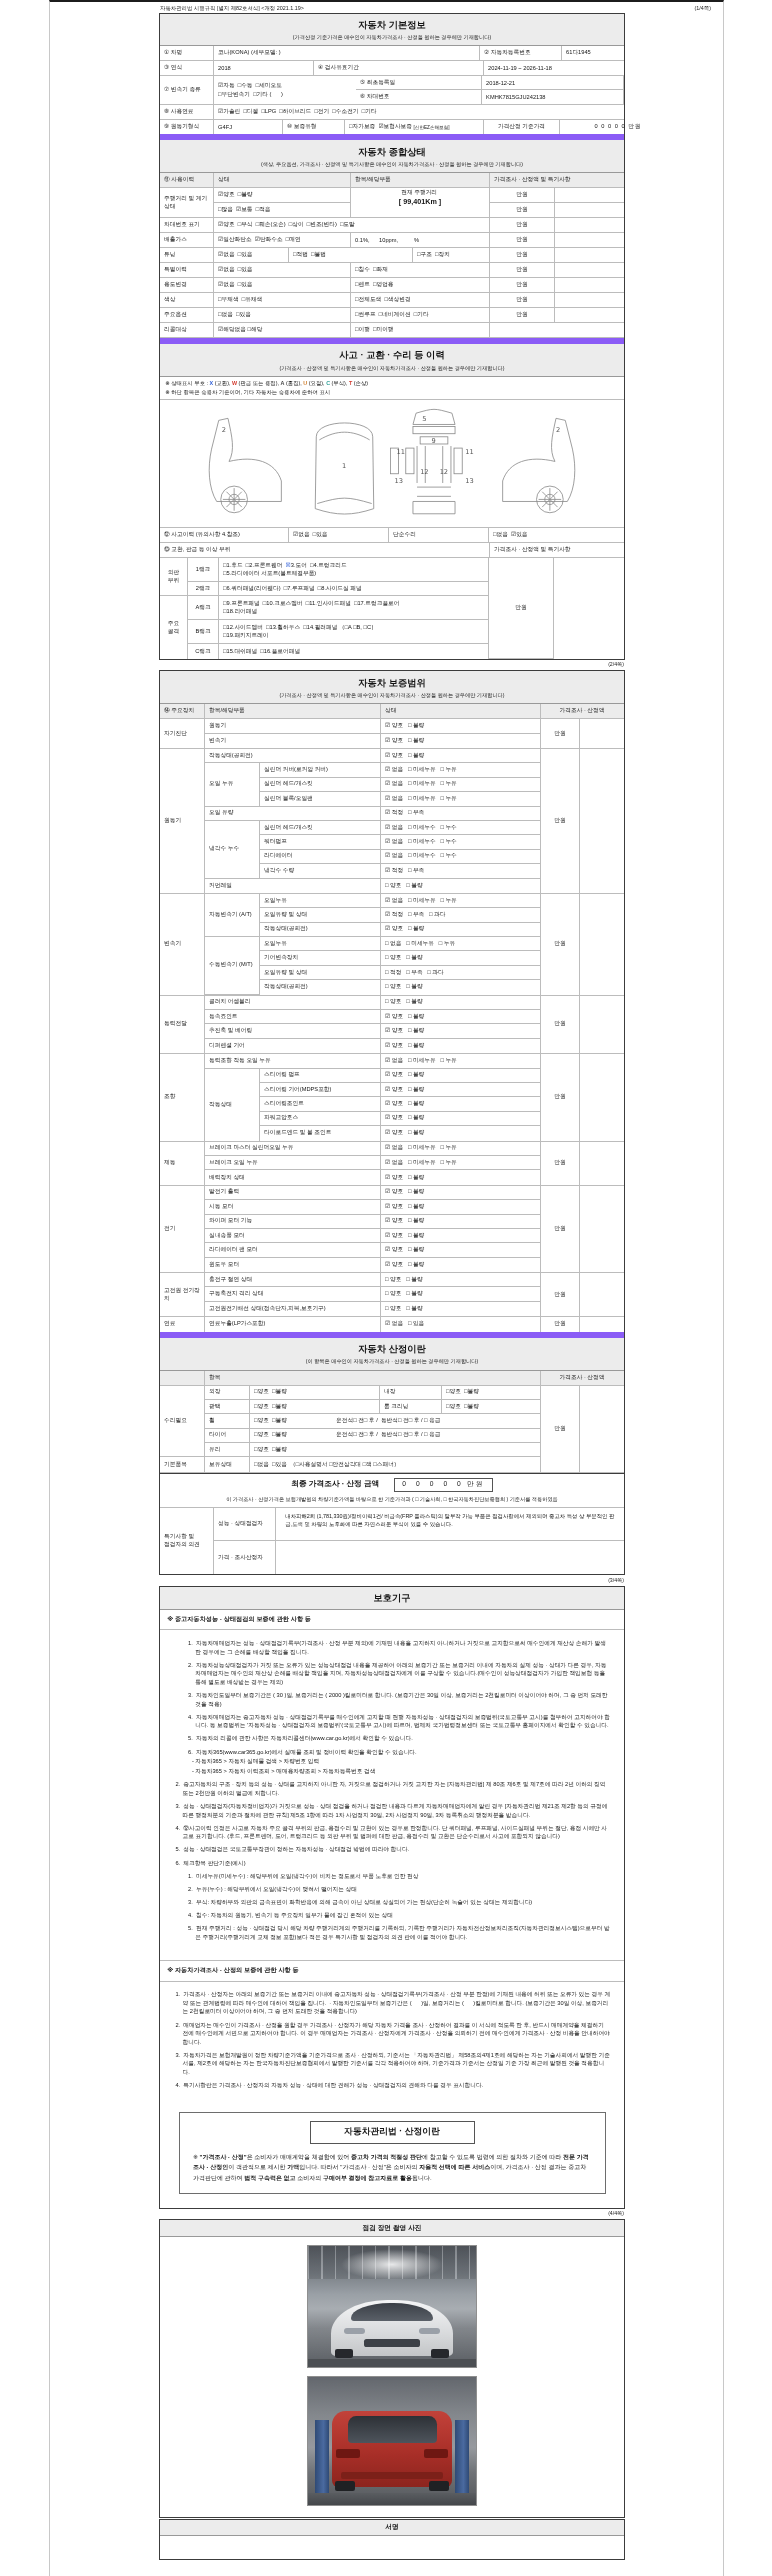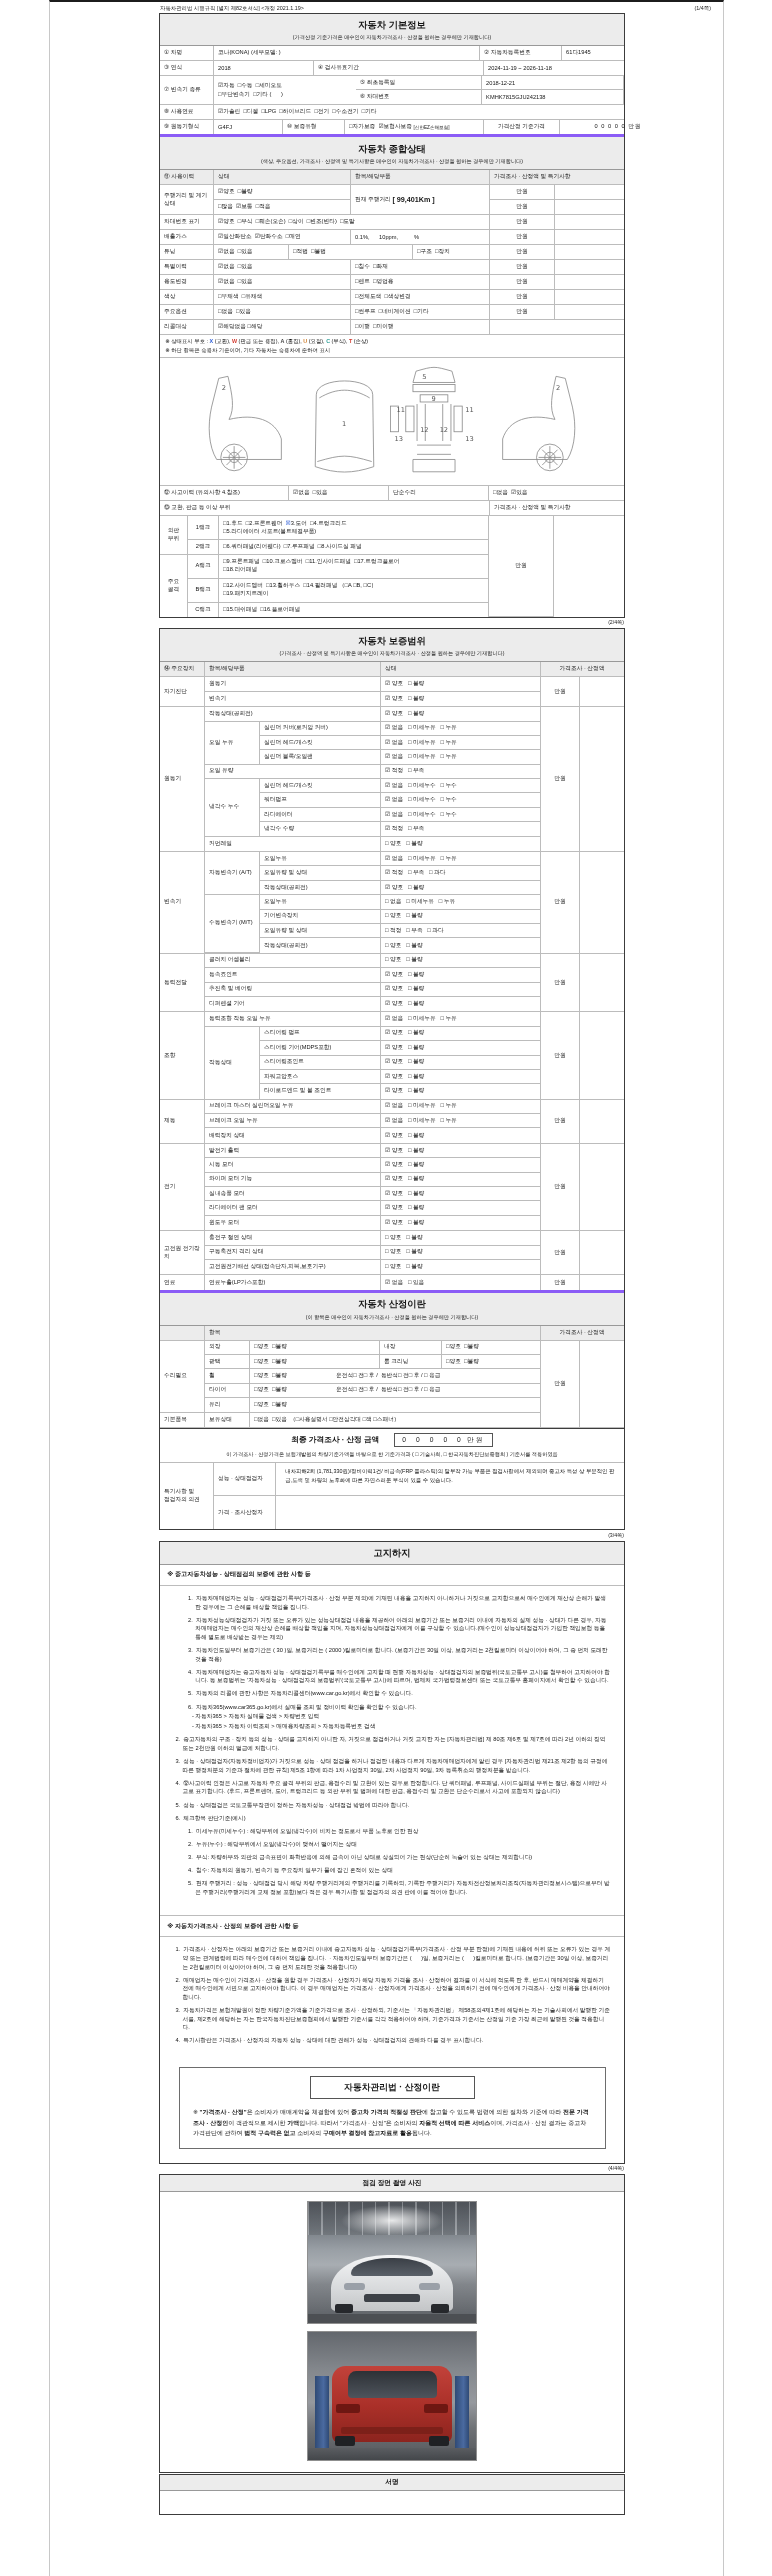--- a/index.html
+++ b/index.html
@@ -29,21 +29,21 @@
   .cell:last-child { border-right:none; }
   .cc { justify-content:center; text-align:center; }
   .lab { background:#fff; }
   .hrow { background:#ececec; }
   .hrow .cell { font-size:5.7px; }
   .nb0 { border-bottom:none; }
   .gridc { display:grid; }
   .gcell { border-right:0.5px solid #bcbcbc; border-bottom:0.5px solid #bcbcbc; display:flex; align-items:center; padding:0.5px 4.1px; min-height:14px; font-size:5.7px; }
   .norb { border-right:none; }
   .nobb { border-bottom:none; }
-  .thick-top { border-top:3px solid #8b5cf6; }
+  .thick-top { border-top:6px solid #8b5cf6; }
   .km { font-size:7.2px; font-weight:bold; }
   .mark-x { color:#2a5bd7; font-weight:bold; }
   .lX{color:#2a5bd7;font-weight:bold}.lW{color:#d23a2f;font-weight:bold}.lA{color:#444;font-weight:bold}
   .lU{color:#cf7f2e;font-weight:bold}.lC{color:#2e9e97;font-weight:bold}.lT{color:#d23a2f;font-weight:bold}
   .legend { font-size:5.4px; padding:3.1px 5.2px; border-bottom:0.5px solid #bcbcbc; }
   .diagwrap { display:flex; justify-content:center; align-items:center; gap:7.2px; padding:6.2px 0 5.2px; border-bottom:0.5px solid #bcbcbc; }
   .diagwrap svg { stroke:#8a8a8a; fill:none; stroke-width:1.6; }
   .diagwrap text { fill:#555; stroke:none; font-size:13px; font-family:"DejaVu Sans",sans-serif; }
   
   .finalrow { border-top:1px solid #3c3c3c; text-align:center; padding:4.1px 0 2.1px; }
@@ -206,21 +206,21 @@
           <span class="v">가격조사 · 산정액 및 특기사항</span>
         </div>
     </div>
     <div class="gridc" style="grid-template-columns:54px 137px 139px 65px 69px; grid-template-rows:14.4px 14.4px; border-bottom:0.5px solid #bcbcbc;">
       <div class="gcell nobb" style="grid-row:1/3;">
           <span class="v">주행거리 및 계기상태</span>
         </div>
       <div class="gcell">
           <span class="v">☑양호  □불량</span>
         </div>
-      <div class="gcell nobb" style="grid-row:1/3;">
+      <div class="gcell nobb" style="grid-row:1/3;flex-direction:column;">
         <span class="v">현재 주행거리 </span>
         <span class="v km">[ 99,401Km ]</span>
       </div>
       <div class="gcell cc">
           <span class="v">만원</span>
         </div>
       <div class="gcell norb"></div>
       <div class="gcell nobb" style="grid-row:2; grid-column:2;">
           <span class="v">□많음  ☑보통  □적음</span>
         </div>
@@ -340,20 +340,24 @@
         </div>
       <div class="cell">
           <span class="v">☑해당없음 □해당</span>
         </div>
       <div class="cell">
           <span class="v">□이행  □미이행</span>
         </div>
       <div class="cell"></div>
     </div>
 
+    <div class="gsec thick-top">
+      <div class="gsec-t">사고 · 교환 · 수리 등 이력</div>
+      <div class="gsec-s">(가격조사 · 산정액 및 특기사항은 매수인이 자동차가격조사 · 산정을 원하는 경우에만 기재합니다)</div>
+    </div>
     <div class="legend">
       <span class="v">※ 상태표시 부호 : </span><span class="lX">X</span><span class="v"> (교환), </span><span class="lW">W</span><span class="v"> (판금 또는 용접), </span><span class="lA">A</span><span class="v"> (흠집), </span><span class="lU">U</span><span class="v"> (요철), </span><span class="lC">C</span><span class="v"> (부식), </span><span class="lT">T</span><span class="v"> (손상)</span>
       <div style="margin-top:1.5px;"><span class="v">※ 하단 항목은 승용차 기준이며, 기타 자동차는 승용차에 준하여 표시</span></div>
     </div>
     <div class="diagwrap">
       <svg width="101" height="116" viewBox="0 0 196 226">
         <path d="M40,28 L58,24 C66,60 72,86 60,108 C110,96 150,108 162,146 L162,186 L36,186 C20,160 18,120 26,84 Z"></path>
         <circle cx="70" cy="182" r="26"></circle>
           <circle cx="70" cy="182" r="10"></circle>
         <path d="M48,182 L92,182 M70,160 L70,204 M55,167 L85,197 M85,167 L55,197"></path>
@@ -932,21 +936,21 @@
       <div class="gcell norb nobb" style="grid-row:2;grid-column:3;">
           <span class="v"></span>
         </div>
     </div>
   </div>
 
   <div class="pgmark"><span>(3/4쪽)</span></div>
 
   <div class="bigbox inner notice">
     <div class="gsec">
-      <div class="gsec-t">고지하지</div>
+      <div class="gsec-t">보호기구</div>
     </div>
     <div class="nh"><span class="v">※ 중고자동차성능 · 상태점검의 보증에 관한 사항 등</span></div>
     <div class="nbody">
       <p class="ni nsub2"><span class="v">1.  자동차매매업자는 성능 · 상태점검기록부(가격조사 · 산정 부분 제외)에 기재된 내용을 고지하지 아니하거나 거짓으로 고지함으로써 매수인에게 재산상 손해가 발생한 경우에는 그 손해를 배상할 책임을 집니다.</span></p>
       <p class="ni nsub2"><span class="v">2.  자동차성능상태점검자가 거짓 또는 오류가 있는 성능상태점검 내용을 제공하여 아래의 보증기간 또는 보증거리 이내에 자동차의 실제 성능 · 상태가 다른 경우, 자동차매매업자는 매수인의 재산상 손해를 배상할 책임을 지며, 자동차성능상태점검자에게 이를 구상할 수 있습니다.(매수인이 성능상태점검자가 가입한 책임보험 등을 통해 별도로 배상받는 경우는 제외)</span></p>
       <p class="ni nsub2"><span class="v">3.  자동차인도일부터 보증기간은 ( 30 )일, 보증거리는 ( 2000 )킬로미터로 합니다. (보증기간은 30일 이상, 보증거리는 2천킬로미터 이상이어야 하며, 그 중 먼저 도래한 것을 적용)</span></p>
       <p class="ni nsub2"><span class="v">4.  자동차매매업자는 중고자동차 성능 · 상태점검기록부를 매수인에게 고지할 때 현행 자동차성능 · 상태점검자의 보증범위(국토교통부 고시)를 첨부하여 고지하여야 합니다. 동 보증범위는 '자동차성능 · 상태점검자의 보증범위'(국토교통부 고시)에 따르며, 법제처 국가법령정보센터 또는 국토교통부 홈페이지에서 확인할 수 있습니다.</span></p>
       <p class="ni nsub2"><span class="v">5.  자동차의 리콜에 관한 사항은 자동차리콜센터(www.car.go.kr)에서 확인할 수 있습니다.</span></p>
       <p class="ni nsub2" style="margin-bottom:1px;"><span class="v">6.  자동차365(www.car365.go.kr)에서 실매물 조회 및 정비이력 확인을 확인할 수 있습니다.</span></p>
       <p class="nsub" style="margin:1px 0;"><span class="v">- 자동차365 &gt; 자동차 실매물 검색 &gt; 차량번호 입력</span></p>

